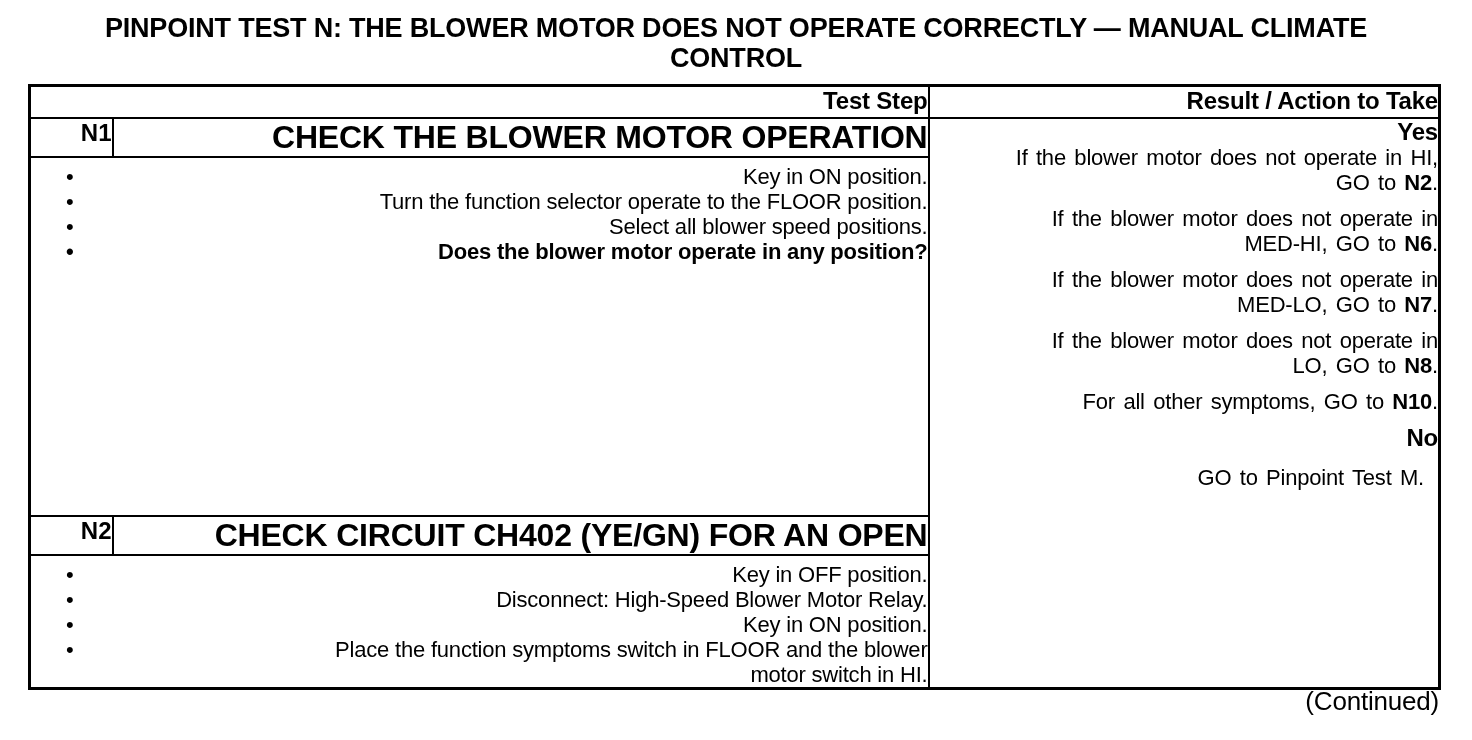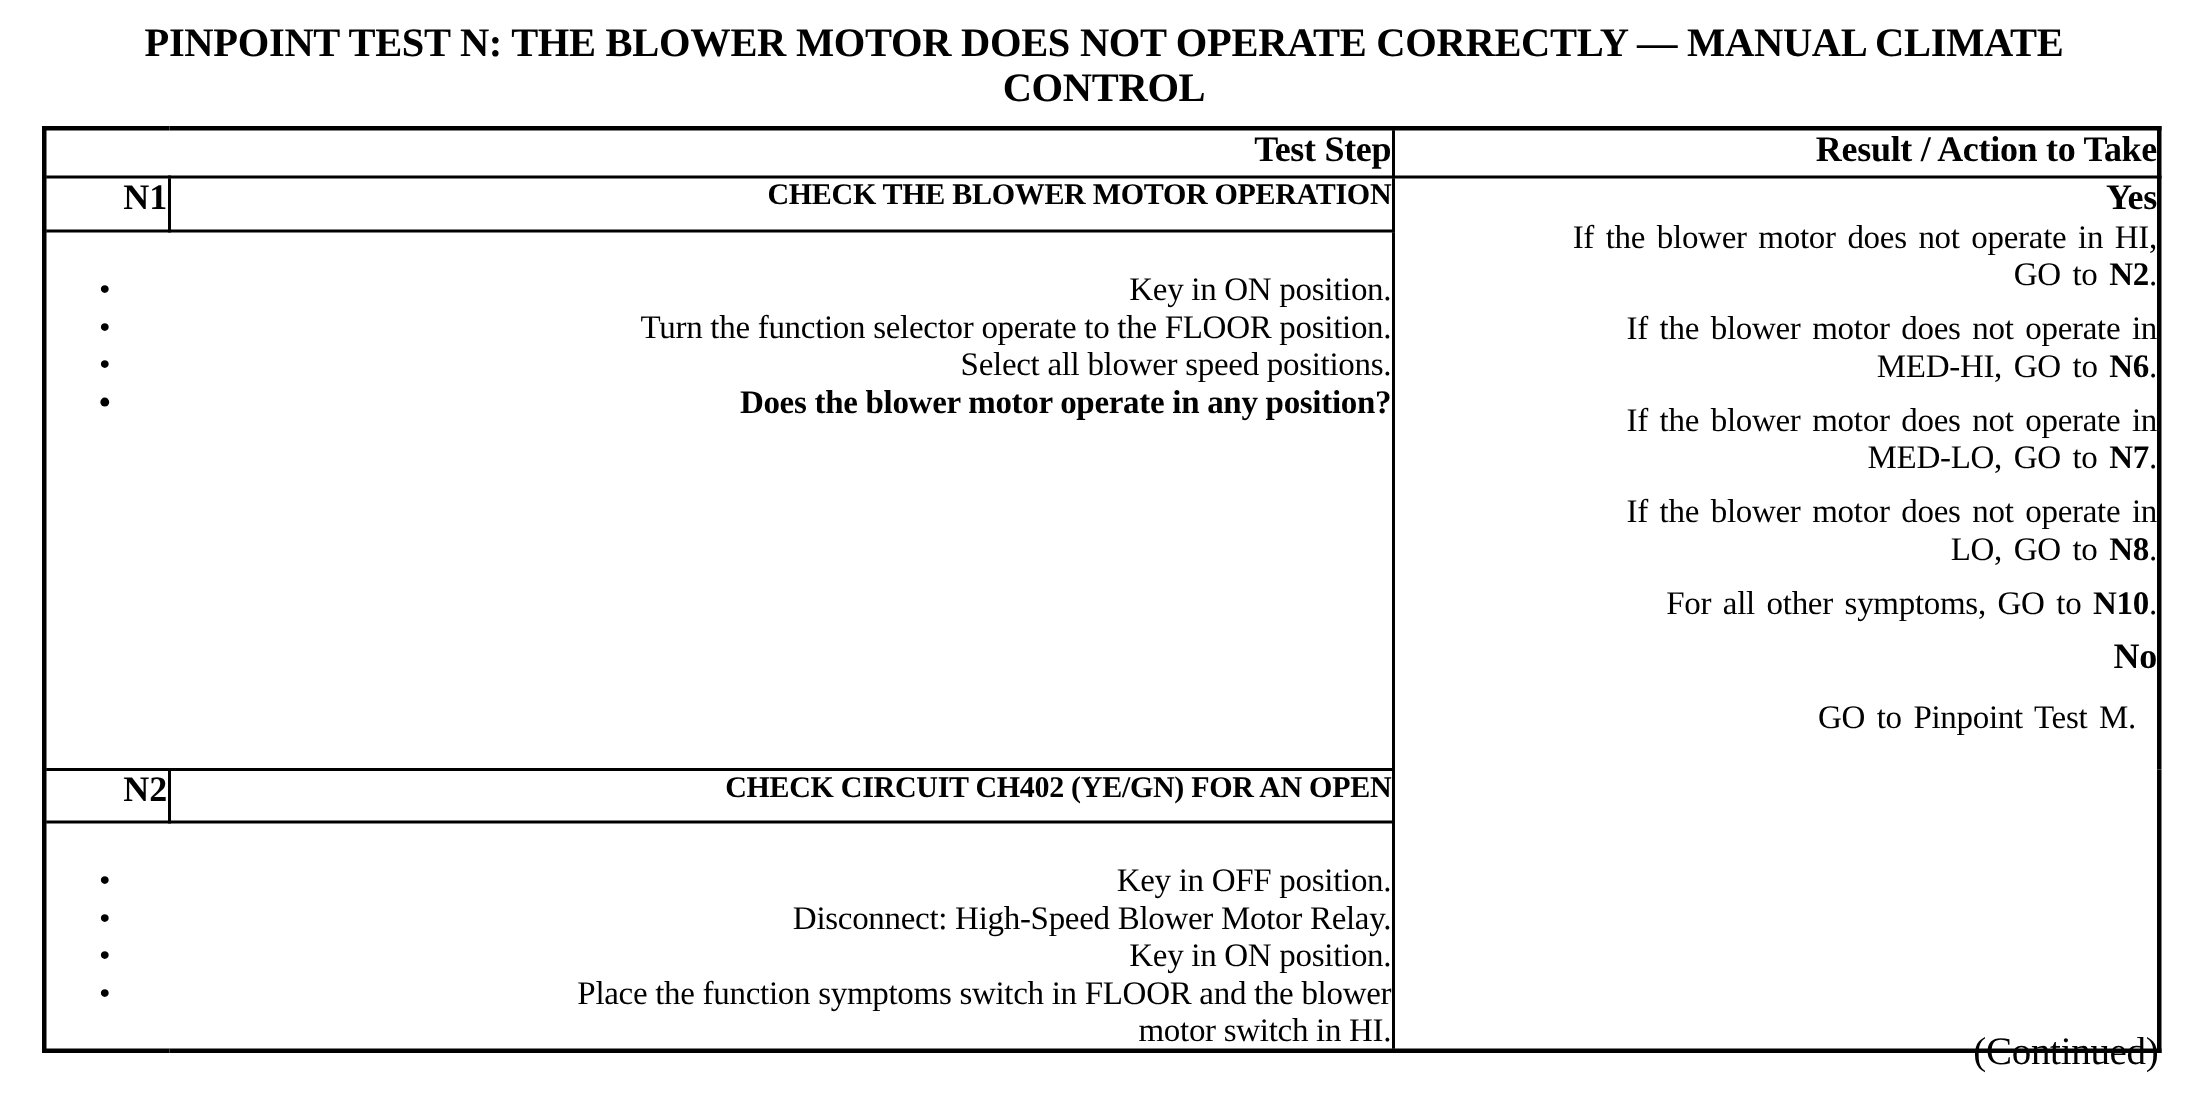--- a/index.html
+++ b/index.html
@@ -6,21 +6,21 @@
     margin: 0;
     padding: 0;
     background: #ffffff;
   }
   .page {
     position: relative;
     width: 1472px;
     height: 740px;
     background: #ffffff;
     color: #000000;
-    font-family: Liberation Serif, serif;
+    font-family: Liberation Sans, sans-serif;
     overflow: hidden;
   }
 
   
   .doc-title {
     position: absolute;
     top: 13px;
     left: 0;
     width: 100%;
     text-align: center;
@@ -63,33 +63,33 @@
 
   tr.step-title-row { height: 36px; }
   td.step-id {
     text-align: center;
     vertical-align: middle;
     font-size: 24px;
     font-weight: bold;
   }
   td.step-title {
     vertical-align: middle;
-    font-size: 20px;
+    font-size: 32px;
     font-weight: bold;
     padding-left: 10px;
     letter-spacing: -0.2px;
     margin-left: 44px;
   }
 
   tr.n1-body-row { height: 359px; }
   tr.n2-title-row { height: 35px; }
   tr.n2-body-row { height: 132px; }
 
   ul.bullets {
-    margin: 25px 0 0 0;
+    margin: 6px 0 0 0;
     padding: 0 0 0 56px;
     list-style: none;
     font-size: 22px;
     line-height: 25px;
     letter-spacing: -0.2px;
   }
   ul.bullets li {
     position: relative;
     white-space: pre-wrap;
   }

